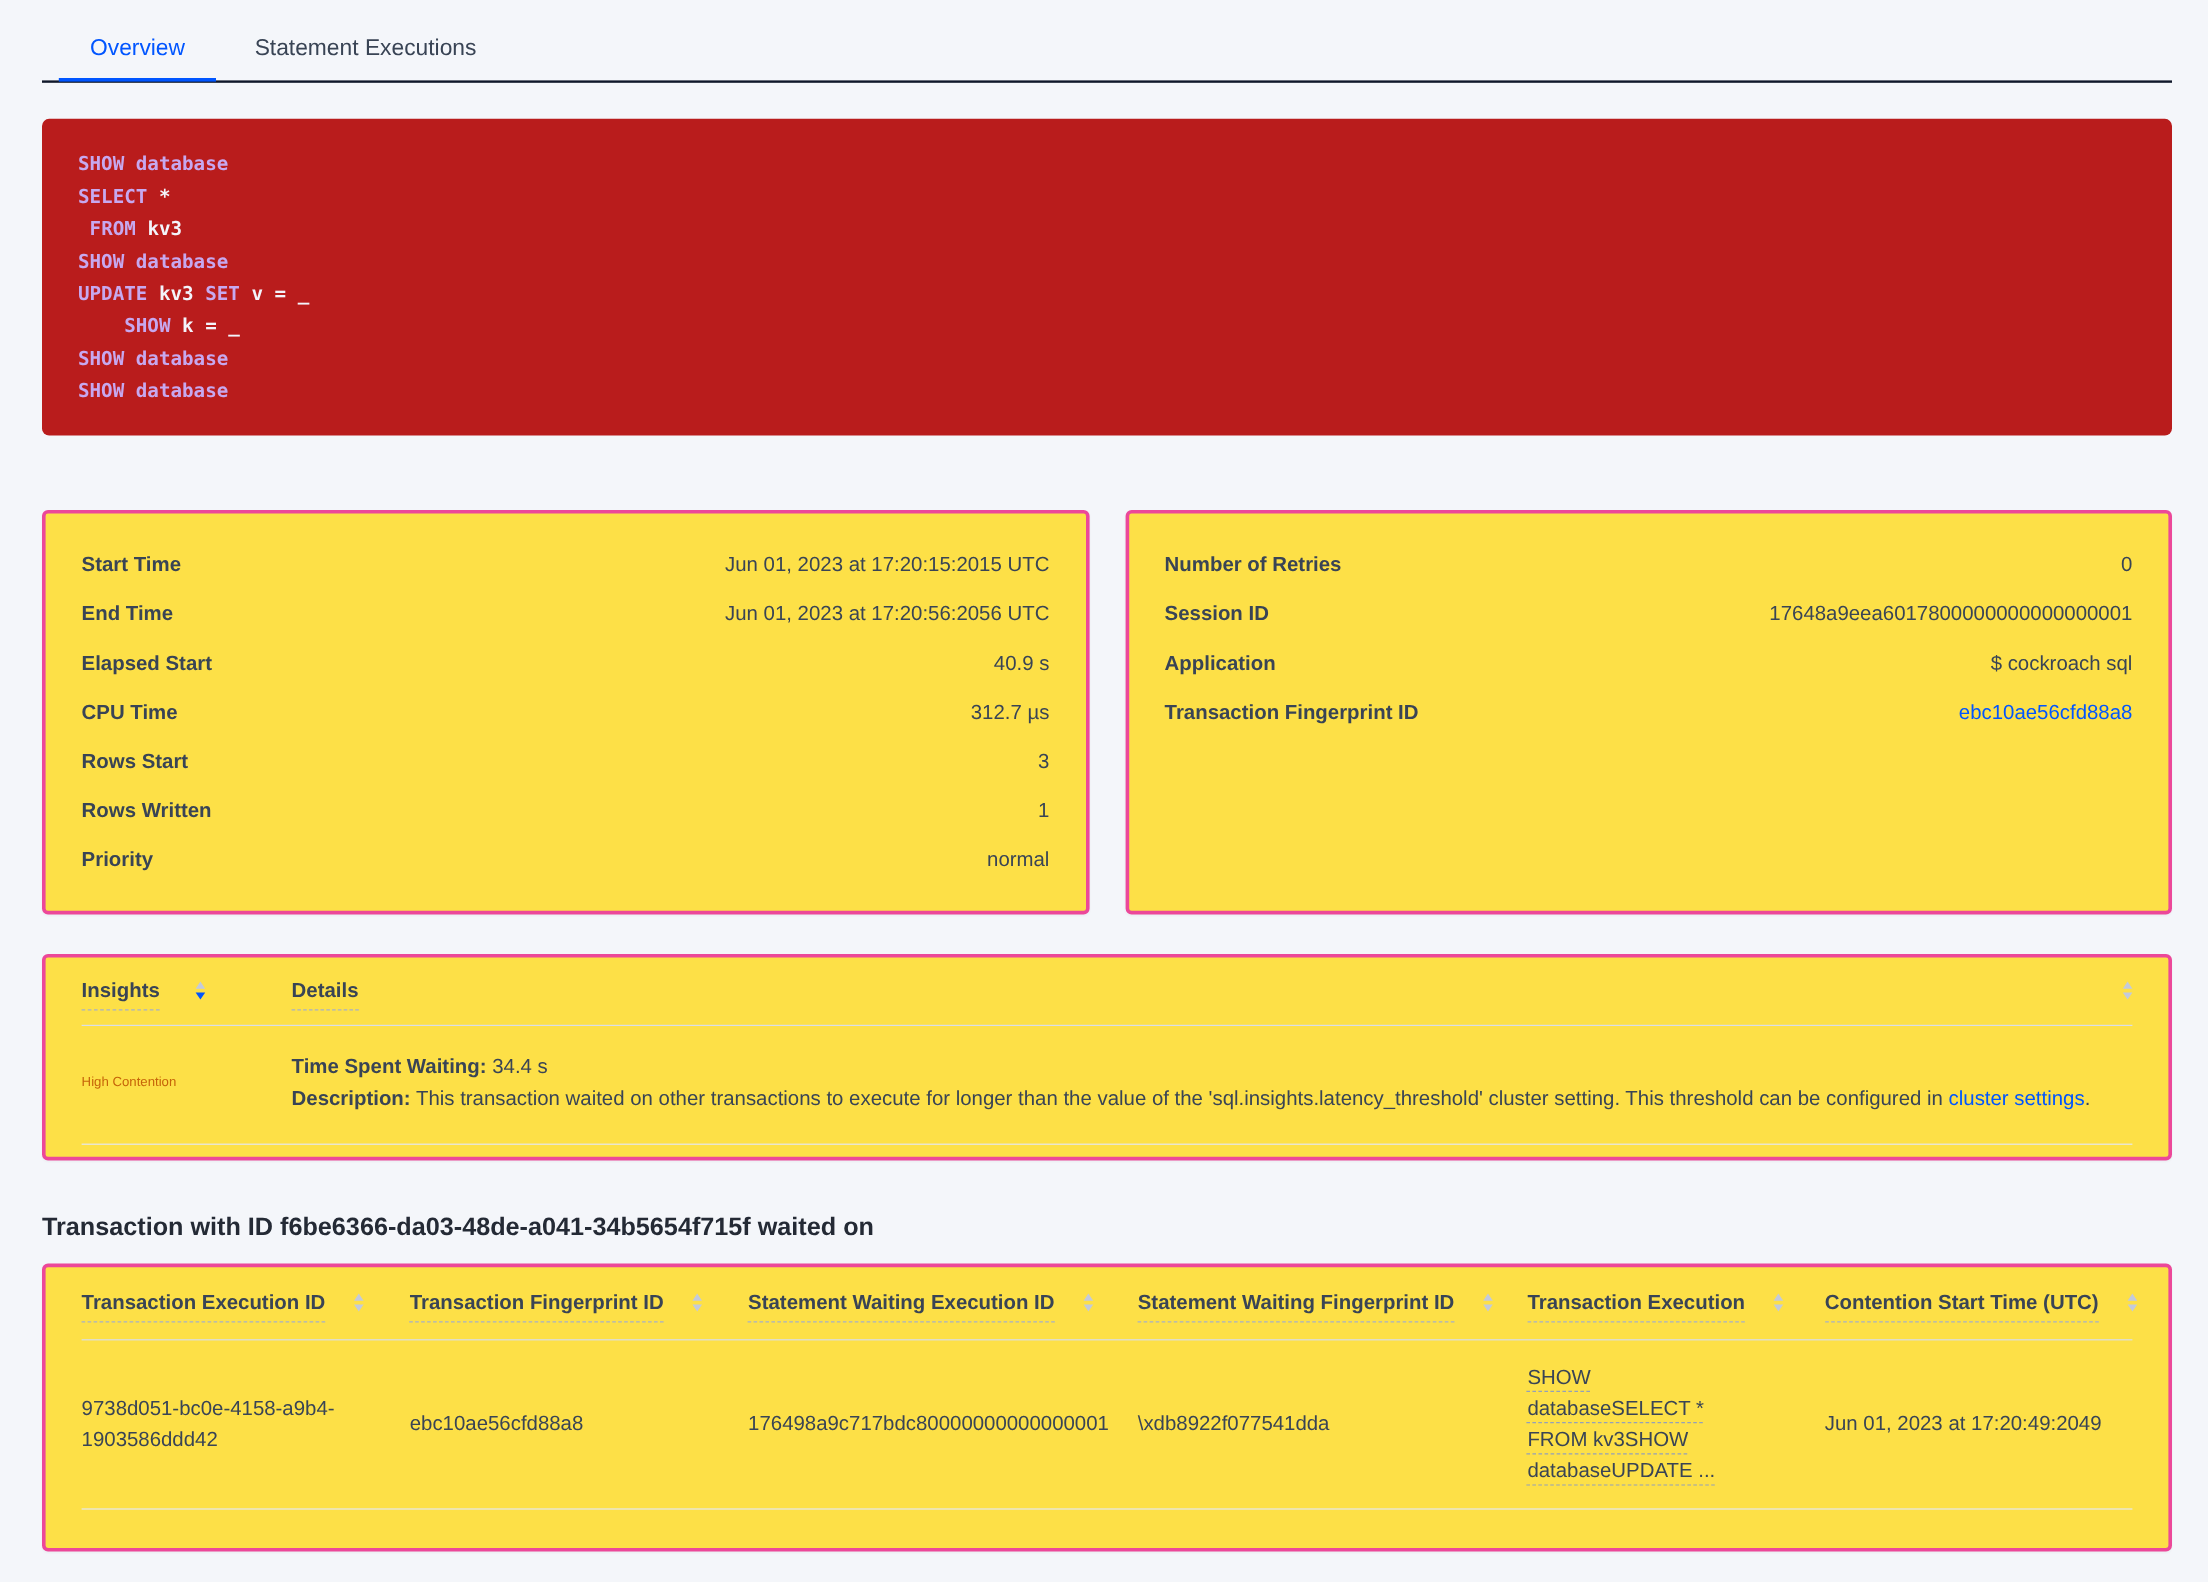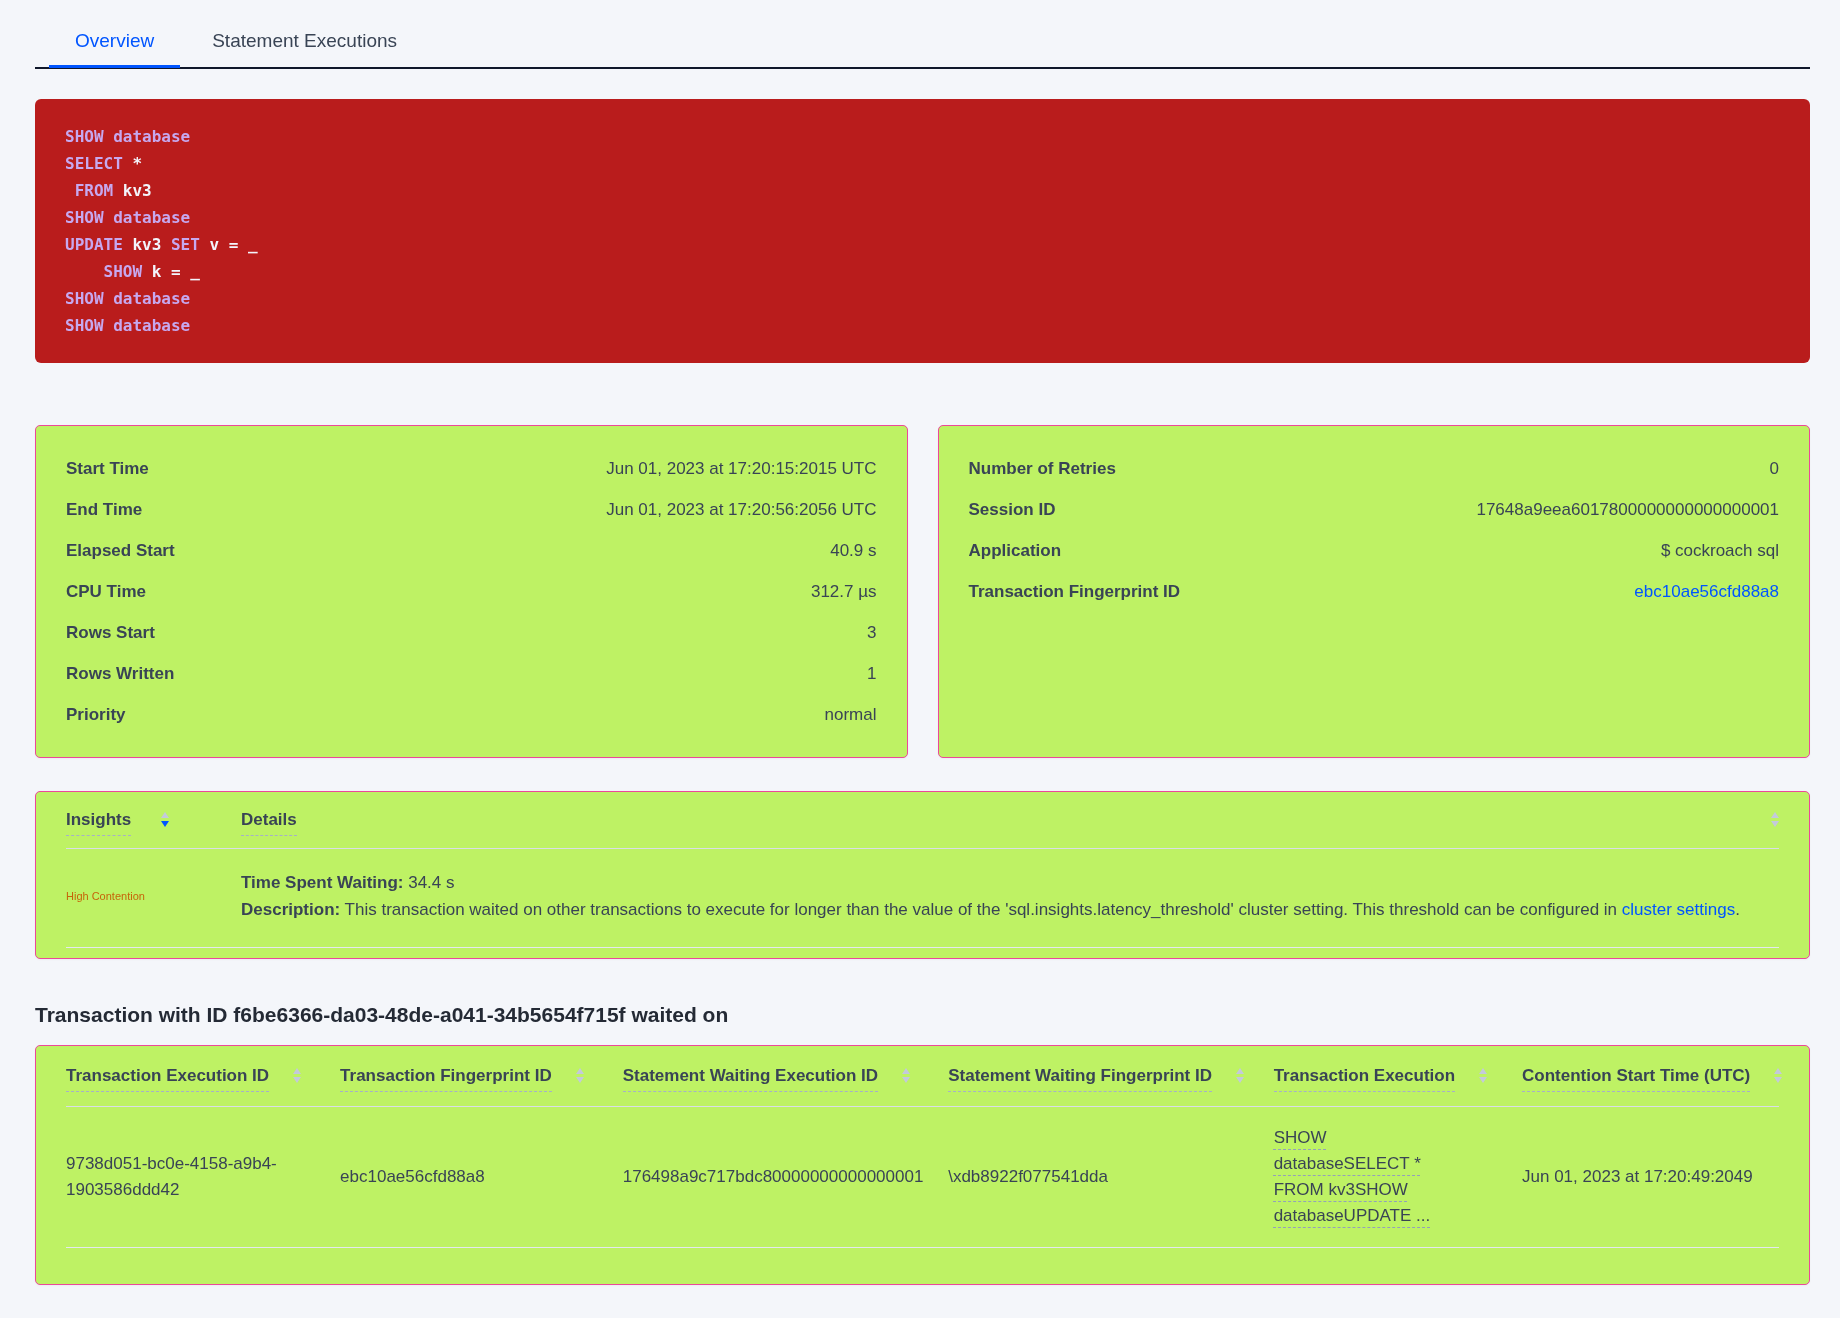--- a/index.html
+++ b/index.html
@@ -35,21 +35,21 @@
   .code-line {
     font-family:"DejaVu Sans Mono", monospace;
     font-size:16px; line-height:27px; font-weight:700; white-space:pre;
   }
   .tok-kw { color:#c7a8ef; }
   .tok-pl { color:#f3f4fb; }
 
   
   .cards-row { display:flex; gap:30px; margin-top:62px; align-items:stretch; }
   .card {
-    background:#bef264; border:1px solid #ec4899; border-radius:5px;
+    background:#fde047; border:3px solid #ec4899; border-radius:5px;
     box-shadow:0 1px 2px rgba(36,42,53,0.04);
   }
   .summary-card { flex:1; padding:22px 30px; }
   .kv-row {
     display:flex; justify-content:space-between; align-items:baseline;
     padding:10px 0; font-size:17px; line-height:21px;
   }
   .kv-label { font-weight:700; color:#394455; }
   .kv-value { color:#394455; text-align:right; }
   .kv-value.link { color:#0055ff; cursor:pointer; }

